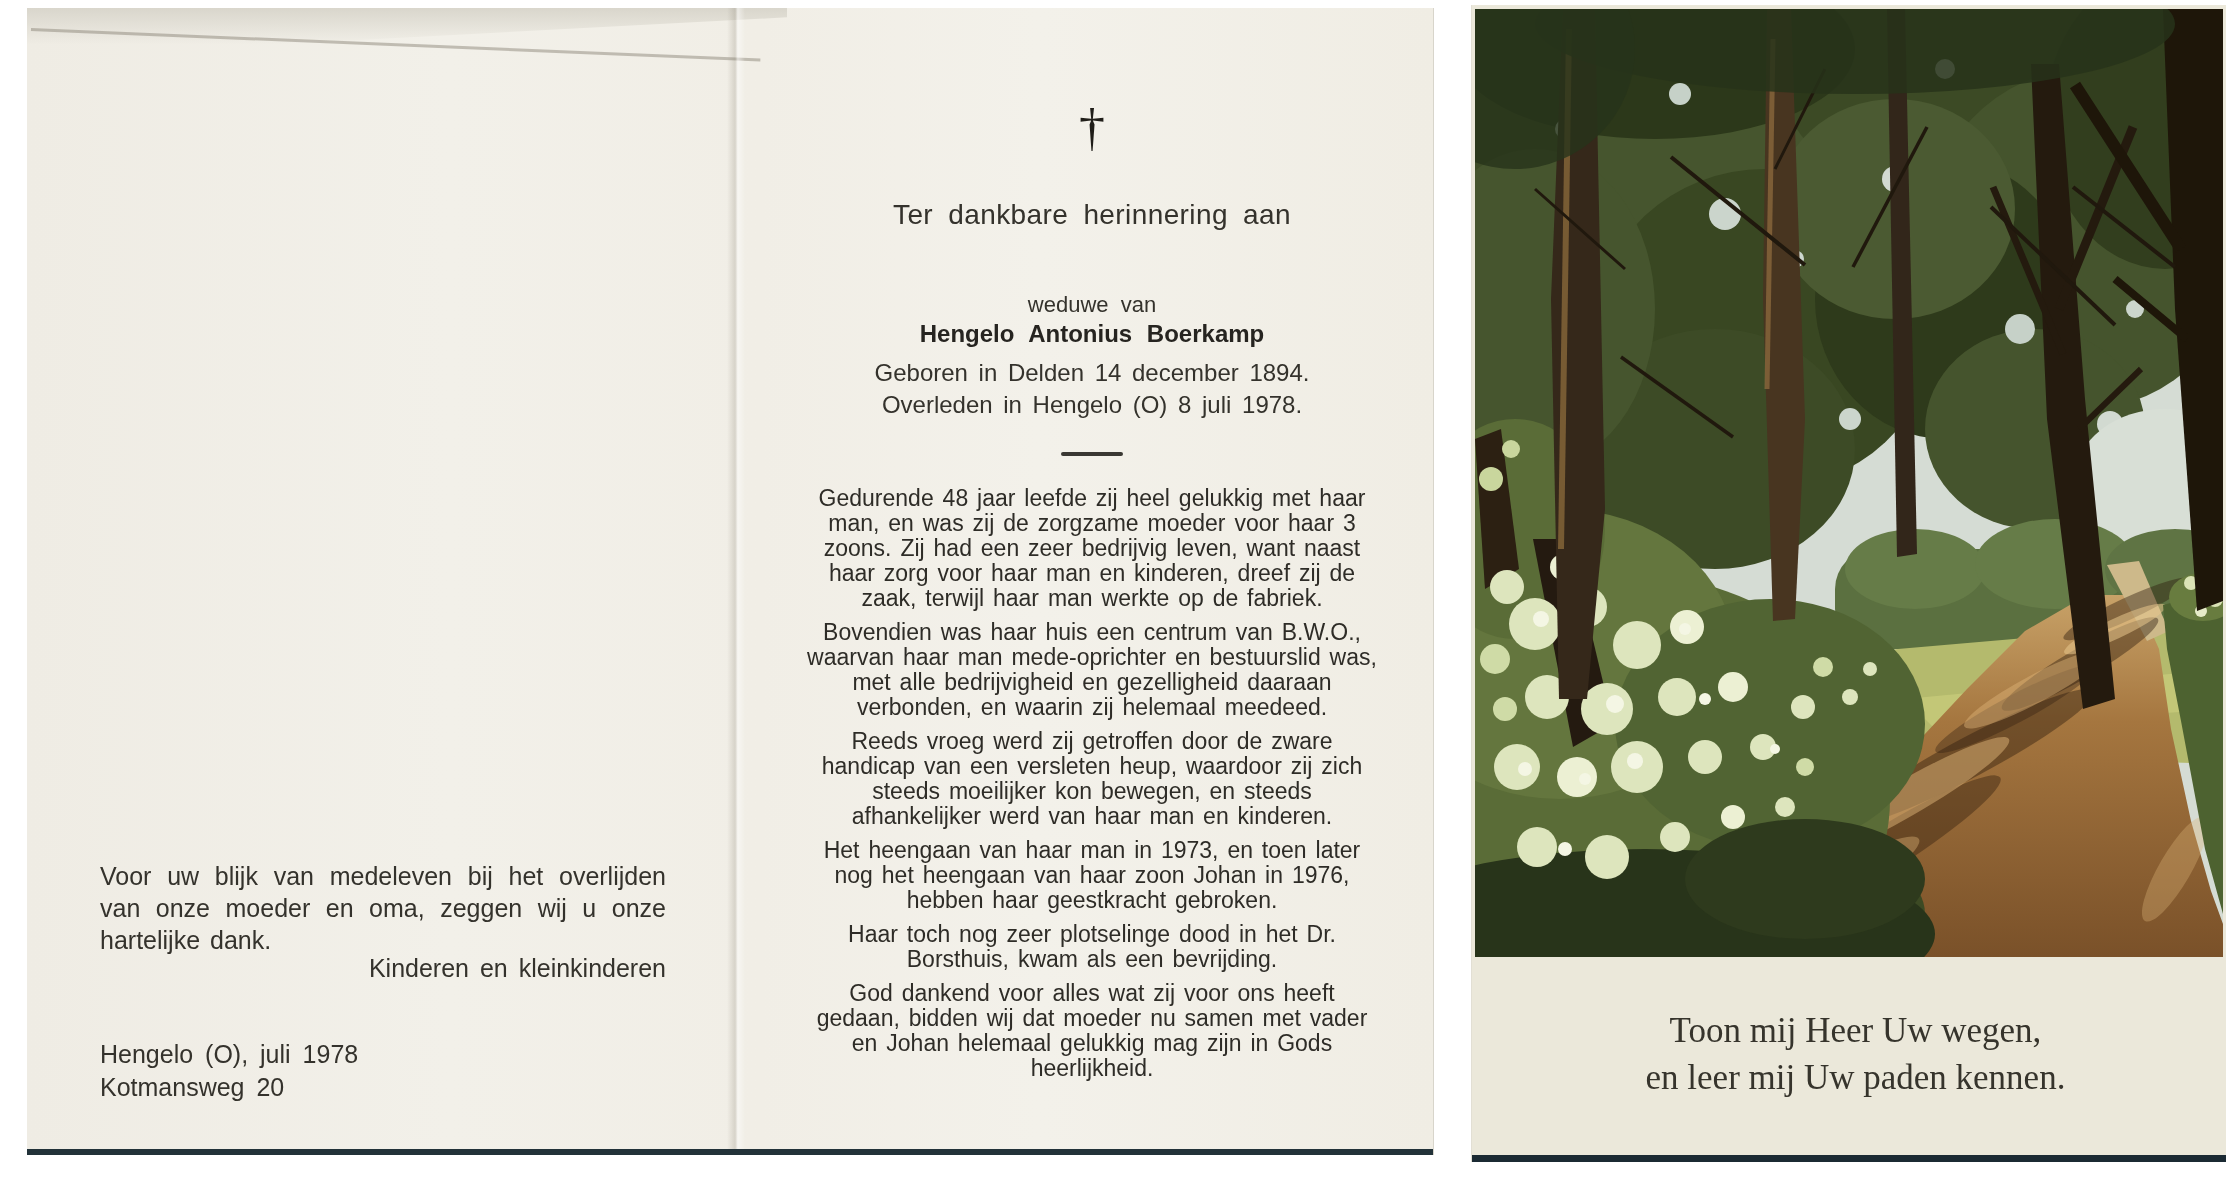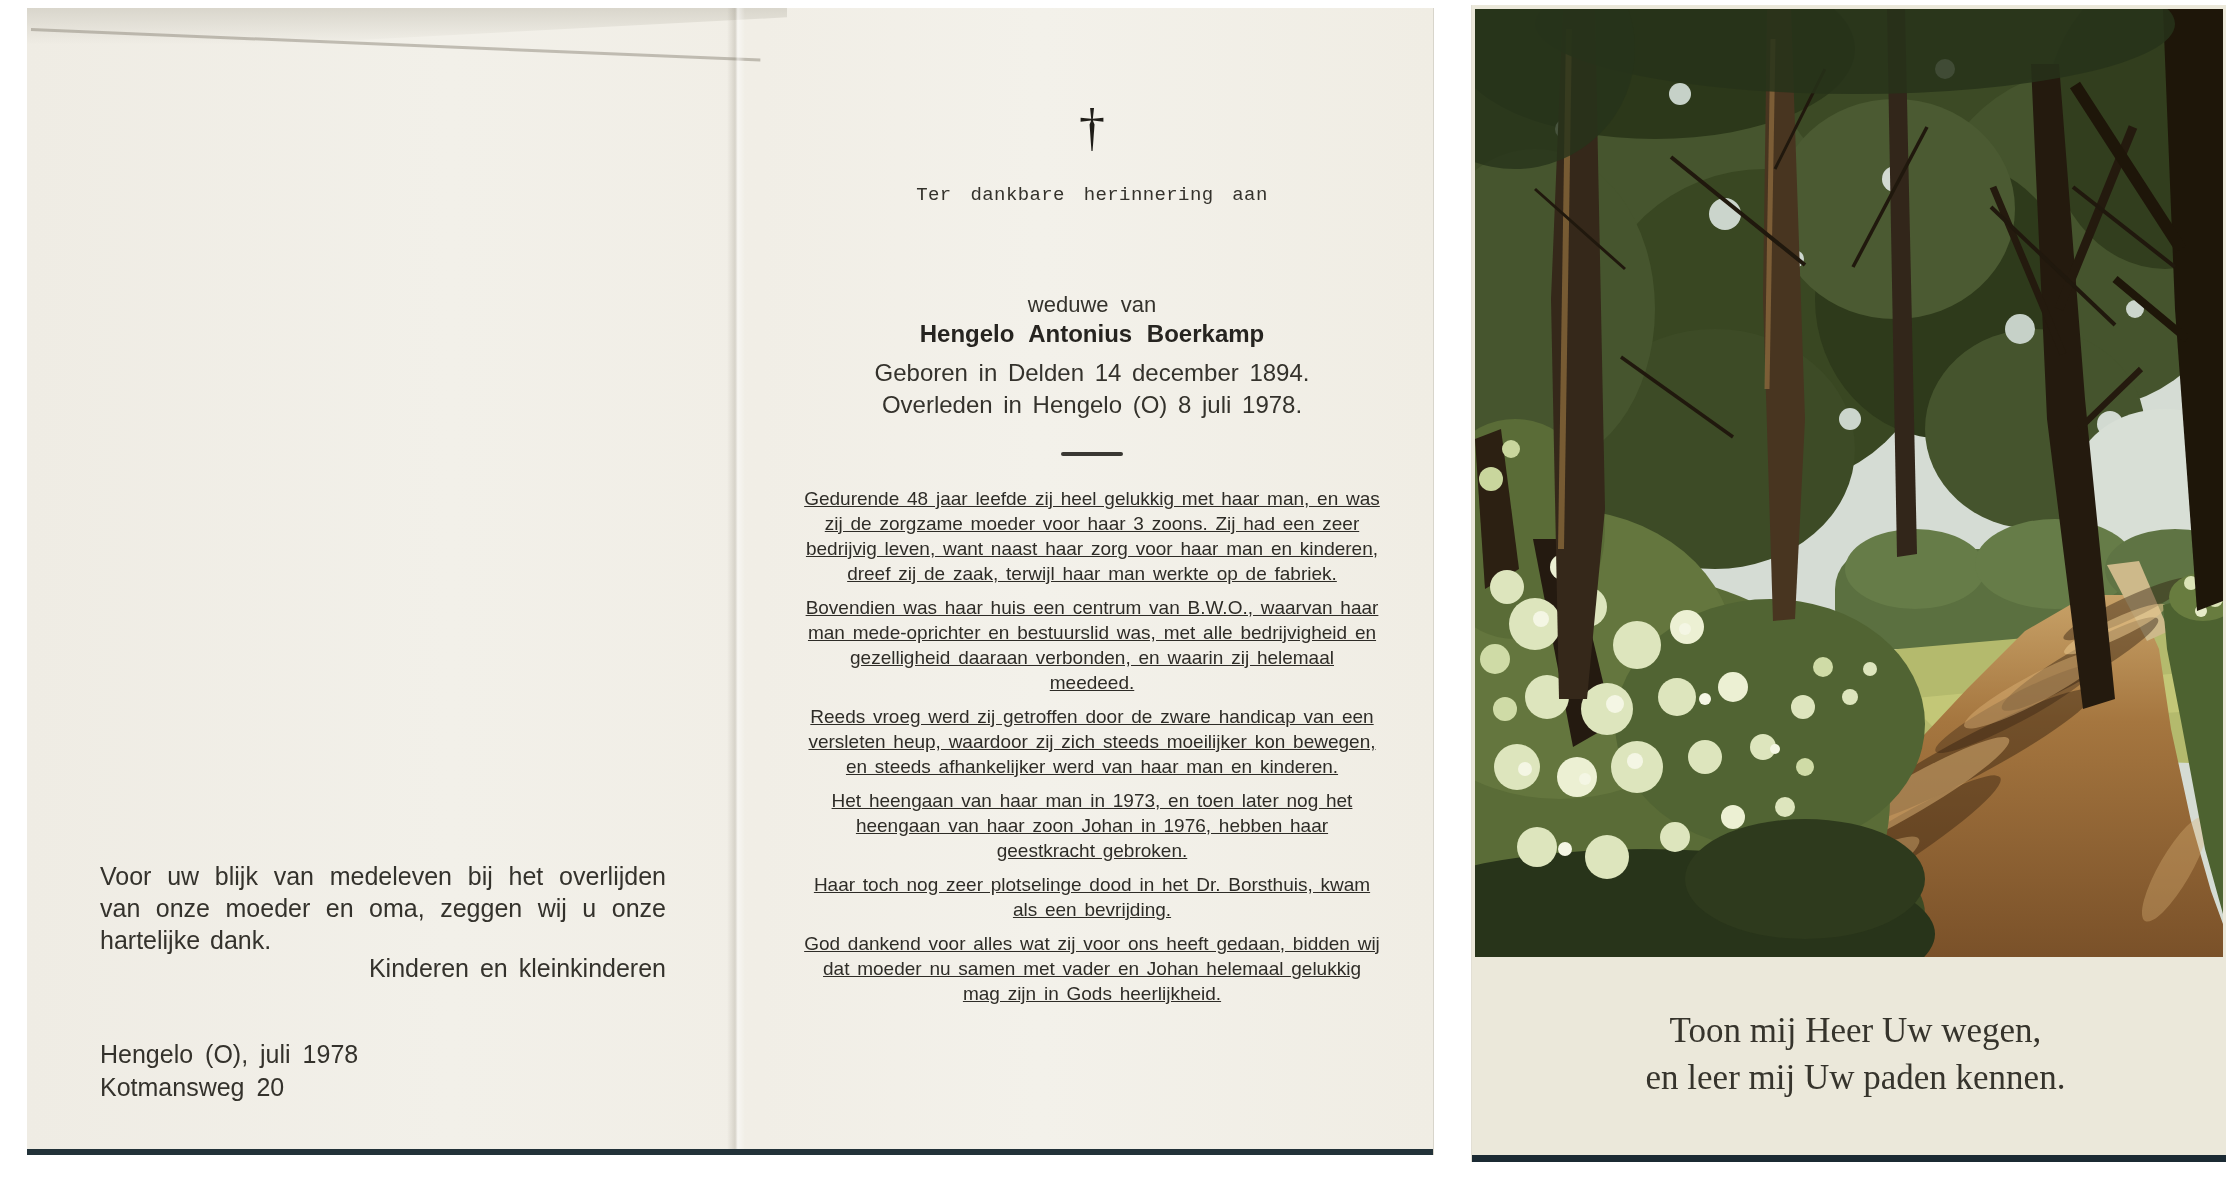--- a/index.html
+++ b/index.html
@@ -35,29 +35,29 @@
   .panel-left p{margin:0;position:absolute;font-size:25px;line-height:32px;}
   .ack{left:73px;top:852px;width:566px;text-align:justify;word-spacing:3px;}
   .sig{left:73px;top:944px;width:566px;text-align:right;word-spacing:4px;}
   .place{left:73px;top:1030px;word-spacing:5px;}
   .addr{left:73px;top:1063px;word-spacing:5px;}
 
   
   .panel-right{position:absolute;left:710px;top:0;width:696px;height:100%;}
   .panel-right .block{position:absolute;left:67px;width:576px;text-align:center;margin:0;}
   .cross{top:90px;font-family:"Liberation Serif",serif;font-size:52px;color:#201e19;}
-  .intro{top:176px;font-size:19px;word-spacing:7px;letter-spacing:.4px;font-family:Liberation Mono, monospace;}
+  .intro{top:191px;font-size:28px;word-spacing:7px;letter-spacing:.4px;}
   .name{top:220px;font-size:33px;font-weight:bold;word-spacing:11px;letter-spacing:.5px;color:#262420;}
   .relation{top:284px;font-size:22px;word-spacing:6px;}
   .spouse{top:312px;font-size:24px;font-weight:bold;word-spacing:8px;color:#262420;}
   .birth{top:351px;font-size:24px;word-spacing:4px;}
   .death{top:383px;font-size:24px;word-spacing:4px;}
   .rule{position:absolute;top:444px;left:50%;width:62px;height:4px;margin-left:-24px;background:#3a3833;border-radius:2px;}
   .paras{top:478px;text-align:justify;}
-  .paras p{margin:0 0 9px 0;font-size:19px;line-height:25px;word-spacing:2.5px;color:#2e2c27;text-decoration:underline;}
+  .paras p{margin:0 0 9px 0;font-size:23px;line-height:25px;word-spacing:2.5px;color:#2e2c27;}
 
   
   .photo-card{
     position:absolute;left:1472px;top:5px;width:754px;height:1150px;
     background:#ebe8da;border-bottom:7px solid #1b2a33;
     box-shadow:-1px 0 0 #e2dfd4;
   }
   .photo{position:absolute;left:3px;top:4px;width:748px;height:948px;overflow:hidden;}
   .photo svg{display:block;width:100%;height:100%;}
   .caption{position:absolute;left:0;right:0;top:1002px;text-align:center;

